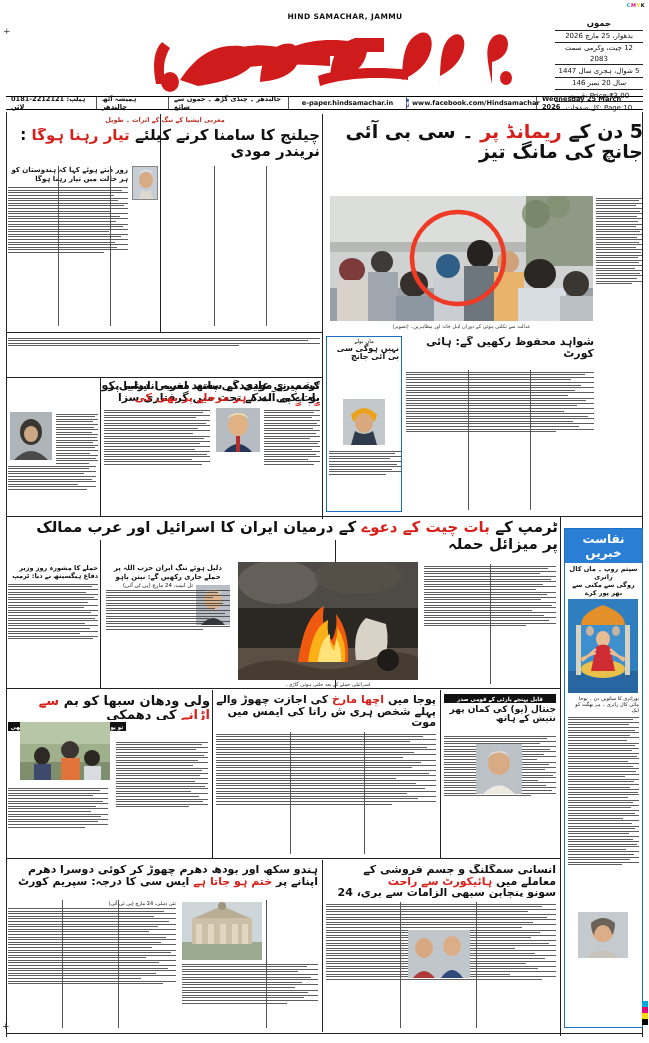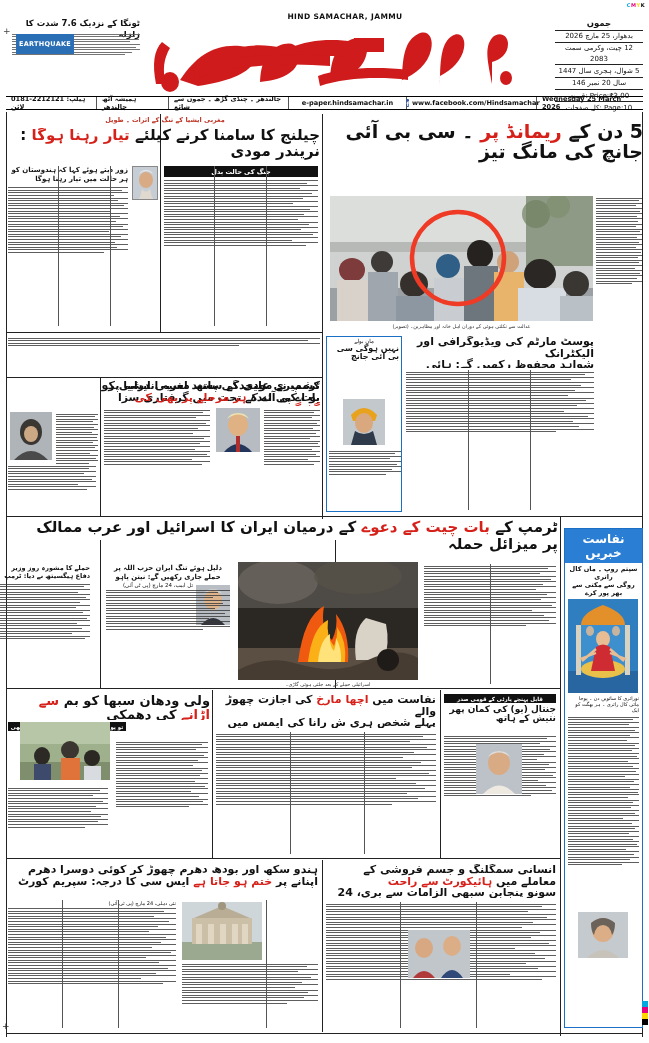--- a/index.html
+++ b/index.html
@@ -106,37 +106,20 @@
 
 <div class="page">
 
   <div id="masthead">
 
     <div class="cmyk">
       <b class="c">C</b><b class="m">M</b><b class="y">Y</b><b class="k">K</b>
     </div>
     <div class="regmark">+</div>
 
-    <div class="eqbox">
-      <div class="eq-title">ٹونگا کے نزدیک 7.6 شدت کا زلزلہ</div>
-      <div class="eq-body">
-        <div class="lines tiny">
-          <i style="width:100%"></i>
-            <i style="width:96%"></i>
-            <i style="width:99%"></i>
-          <i style="width:92%"></i>
-            <i style="width:100%"></i>
-            <i style="width:97%"></i>
-          <i style="width:100%"></i>
-            <i style="width:94%"></i>
-            <i style="width:88%"></i>
-        </div>
-      </div>
-      <div class="eq-logo">EARTHQUAKE</div>
-    </div>
 
     <div class="paper-en">HIND SAMACHAR, JAMMU</div>
 
     <div class="paper-name">
       <svg viewBox="0 0 380 80" preserveAspectRatio="xMidYMid meet" aria-hidden="true">
         <g fill="#cf1b1b">
           <path d="M352 66 C348 44 344 30 352 20 C358 13 368 16 368 26 C368 36 360 42 352 44 Z"></path>
           <ellipse cx="366" cy="60" rx="6" ry="7"></ellipse>
           <path d="M300 66 C300 40 302 24 312 18 C320 13 326 20 324 30 C322 42 312 52 300 58 Z"></path>
           <path d="M262 66 C262 36 266 22 278 16 C288 11 294 20 291 32 C288 46 276 56 262 62 Z"></path>
@@ -315,51 +298,20 @@
         <i style="width:100%"></i>
         <i style="width:91%"></i>
       <i style="width:100%"></i>
         <i style="width:80%"></i>
     </div>
   </div>
 
   <div class="blk colrule" style="left:58px; top:166px; width:1px; height:160px;"></div>
   <div class="blk colrule" style="left:110px; top:166px; width:1px; height:160px;"></div>
 
-  <div class="blk" style="left:164px; top:166px; width:154px; height:160px;">
-    <div class="blackbar">جنگ کی حالت بدل</div>
-    <div class="lines tiny" style="margin-top:3px">
-      <i style="width:100%"></i>
-        <i style="width:93%"></i>
-        <i style="width:100%"></i>
-        <i style="width:88%"></i>
-      <i style="width:100%"></i>
-        <i style="width:96%"></i>
-        <i style="width:100%"></i>
-        <i style="width:90%"></i>
-      <i style="width:100%"></i>
-        <i style="width:84%"></i>
-        <i style="width:100%"></i>
-        <i style="width:95%"></i>
-      <i style="width:100%"></i>
-        <i style="width:91%"></i>
-        <i style="width:100%"></i>
-        <i style="width:87%"></i>
-      <i style="width:100%"></i>
-        <i style="width:94%"></i>
-        <i style="width:100%"></i>
-        <i style="width:89%"></i>
-      <i style="width:100%"></i>
-        <i style="width:97%"></i>
-        <i style="width:100%"></i>
-        <i style="width:83%"></i>
-      <i style="width:100%"></i>
-        <i style="width:92%"></i>
-    </div>
-  </div>
   <div class="blk colrule" style="left:214px; top:166px; width:1px; height:160px;"></div>
   <div class="blk colrule" style="left:266px; top:166px; width:1px; height:160px;"></div>
 
   <div class="hline" style="left:6px; top:377px; width:316px;"></div>
   <div class="hline thick" style="left:6px; top:516px; width:637px;"></div>
   <div class="vline" style="left:322px; top:332px; height:184px;"></div>
   <div class="vline" style="left:100px; top:377px; height:139px;"></div>
 
   <div class="blk" style="left:8px; top:336px; width:312px; height:40px;">
     <div class="lines tiny">
@@ -483,21 +435,20 @@
       <i style="width:100%"></i>
         <i style="width:93%"></i>
         <i style="width:100%"></i>
         <i style="width:79%"></i>
       <i style="width:100%"></i>
         <i style="width:89%"></i>
     </div>
   </div>
 
   <div class="blk" style="left:406px; top:336px; width:188px; height:32px;">
-    <div class="hdline hd4">پوسٹ مارٹم کی ویڈیوگرافی اور الیکٹرانک</div>
     <div class="hdline hd4">شواہد محفوظ رکھیں گے: ہائی کورٹ</div>
   </div>
   <div class="blk" style="left:406px; top:370px; width:188px; height:140px;">
     <div class="lines tiny">
       <i style="width:100%"></i>
         <i style="width:95%"></i>
         <i style="width:100%"></i>
         <i style="width:88%"></i>
       <i style="width:100%"></i>
         <i style="width:93%"></i>
@@ -558,21 +509,21 @@
 
   <div class="blk" style="left:8px; top:520px; width:550px; height:42px;">
     <div class="hdline hd2">
       <span>ٹرمپ کے</span>
       <span class="redtxt">بات چیت کے دعوے</span>
       <span>کے درمیان ایران کا اسرائیل اور عرب ممالک</span>
     </div>
     <div class="hdline hd2" style="margin-top:1px">پر میزائل حملہ</div>
   </div>
 
-  <div class="blk" style="left:0; top:564px; width:90px; height:120px;">
+  <div class="blk" style="left:8px; top:564px; width:90px; height:120px;">
     <div class="subhead" style="font-size:6.5px">حملے کا مشورہ روز وزیر دفاع ہیگسیتھ نے دیا: ٹرمپ</div>
     <div class="lines tiny" style="margin-top:3px">
       <i style="width:100%"></i>
         <i style="width:93%"></i>
         <i style="width:100%"></i>
         <i style="width:87%"></i>
       <i style="width:100%"></i>
         <i style="width:95%"></i>
         <i style="width:100%"></i>
         <i style="width:89%"></i>
@@ -832,21 +783,21 @@
         <i style="width:93%"></i>
       <i style="width:100%"></i>
         <i style="width:90%"></i>
         <i style="width:100%"></i>
         <i style="width:77%"></i>
     </div>
   </div>
 
   <div class="blk" style="left:216px; top:694px; width:220px; height:34px;">
     <div class="hdline hd4">
-      <span>نفاست میں</span>
+      <span>پوجا میں</span>
       <span class="redtxt">اچھا مارخ</span>
       <span>کی اجازت چھوڑ والے</span>
     </div>
     <div class="hdline hd4">پہلے شخص ہری ش رانا کی ایمس میں موت</div>
   </div>
   <div class="blk" style="left:216px; top:732px; width:220px; height:122px;">
     <div class="lines tiny">
       <i style="width:100%"></i>
         <i style="width:94%"></i>
         <i style="width:100%"></i>

